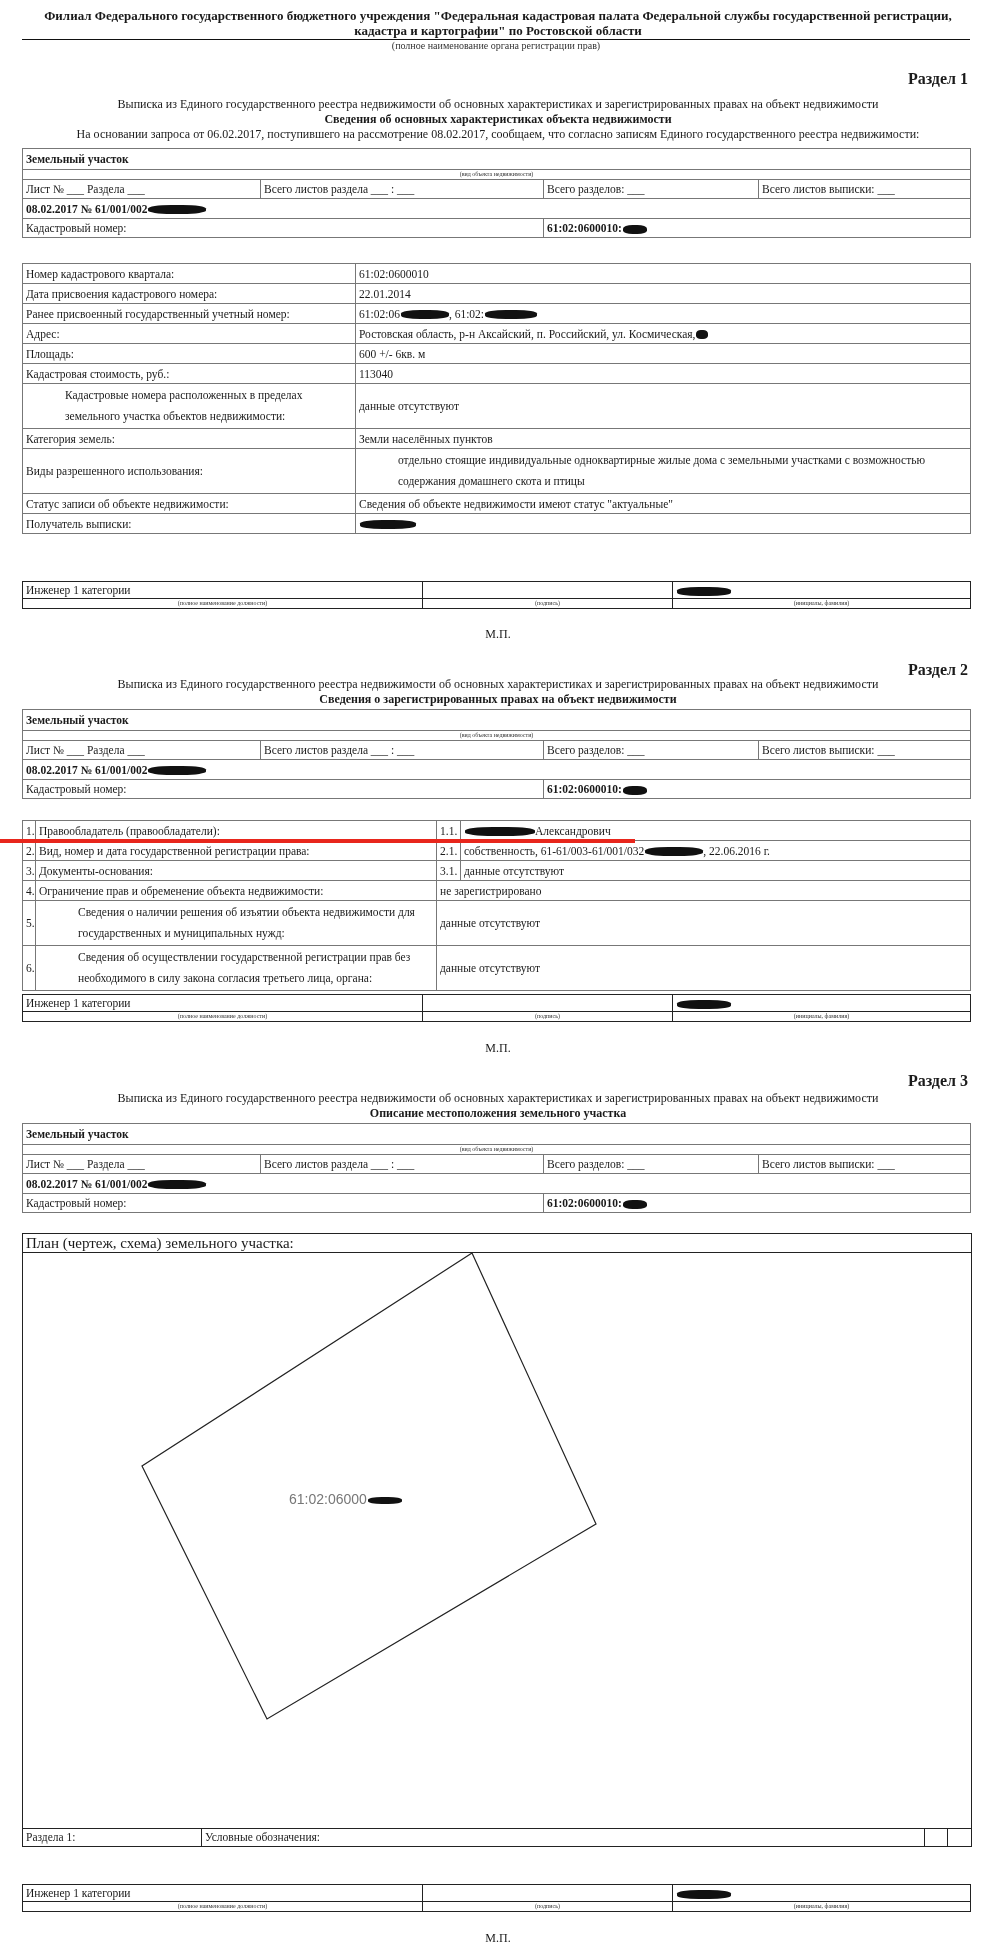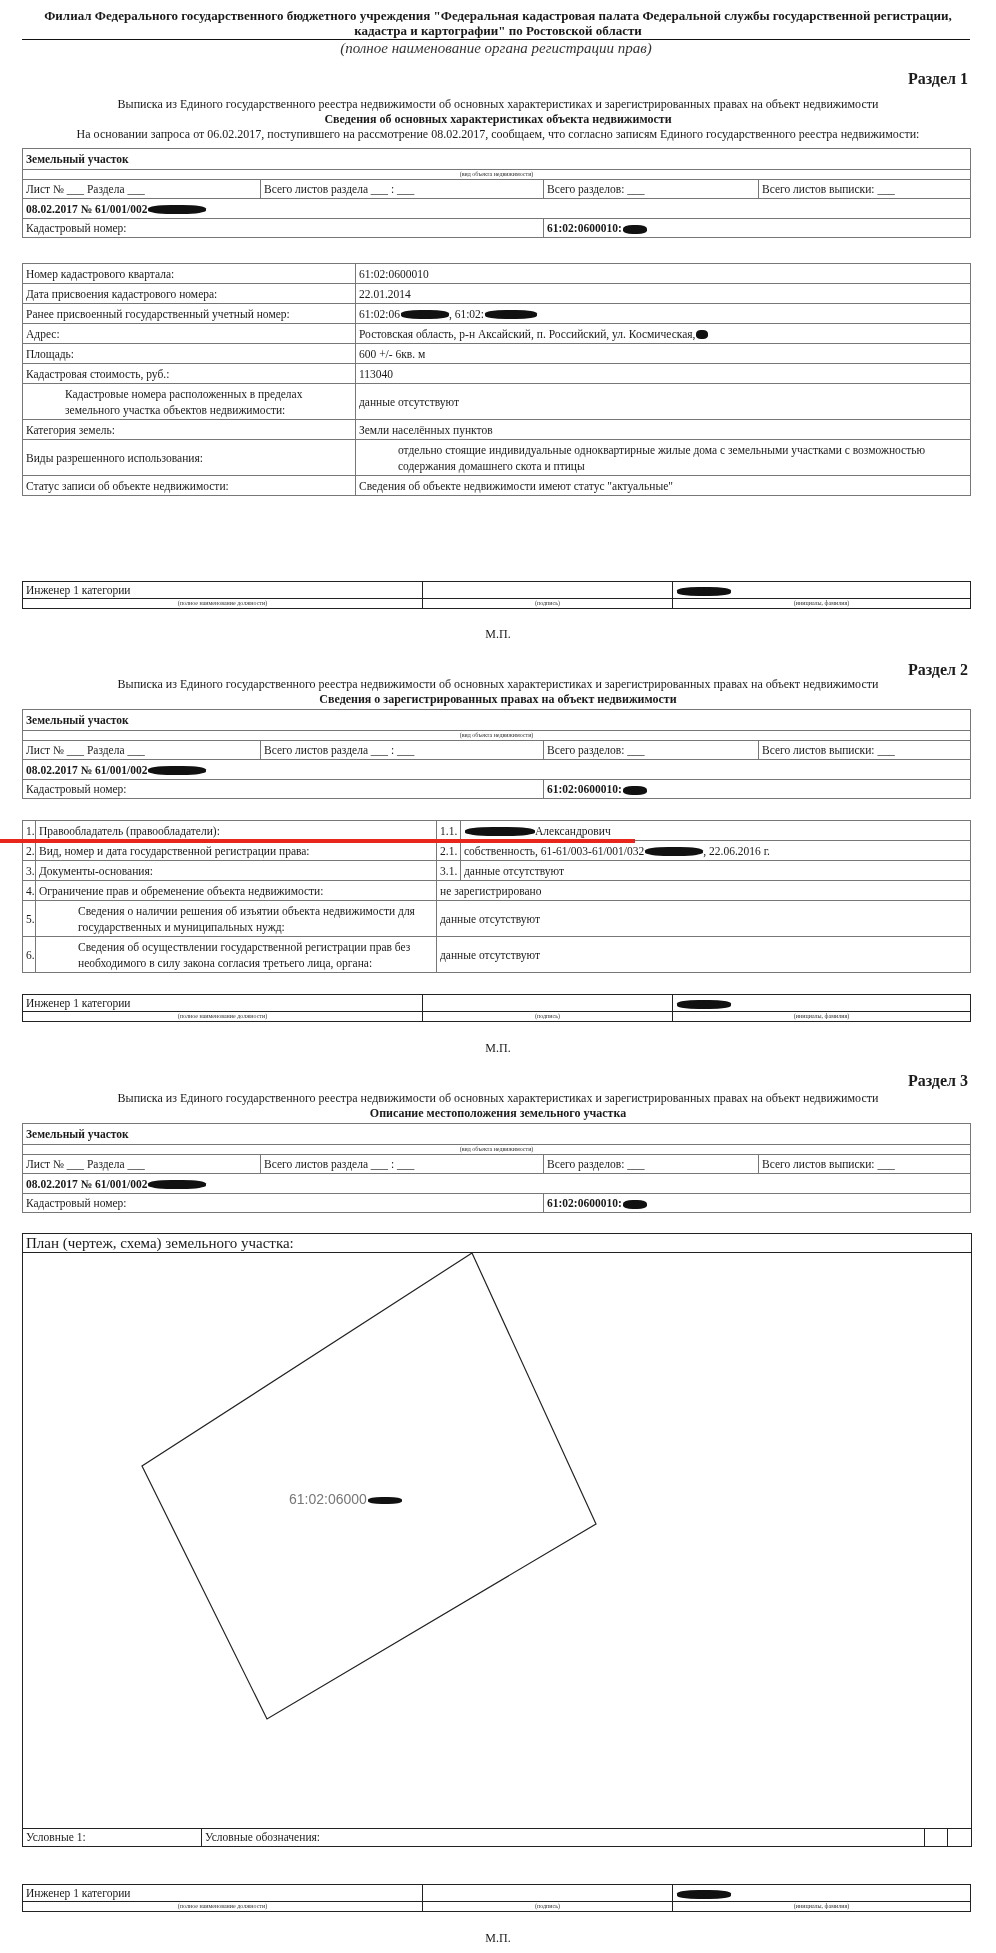--- a/index.html
+++ b/index.html
@@ -5,29 +5,29 @@
   html, body { margin: 0; padding: 0; background: #ffffff; }
   body {
     width: 996px; height: 1953px; position: relative; overflow: hidden;
     font-family: "Liberation Serif", "DejaVu Serif", serif;
     color: #1a1a1a; font-size: 12px;
   }
   .abs { position: absolute; }
   .bold { font-weight: bold; }
   .hdr-title { left: 20px; width: 956px; top: 8px; font-size: 13px; font-weight: bold; line-height: 15px; text-align: center; }
   .hdr-rule { left: 22px; width: 948px; top: 39px; border-top: 1.5px solid #111; }
-  .hdr-caption { left: 22px; width: 948px; top: 40px; font-size: 15px; text-align: center; color: #333; font-style: italic; }
+  .hdr-caption { left: 22px; width: 948px; top: 40px; font-size: 10px; text-align: center; color: #333; }
   .razdel { right: 28px; font-size: 16px; font-weight: bold; margin-left: 16px; }
   .vypiska { left: 20px; width: 956px; font-size: 12px; text-align: center; }
   .sub { left: 20px; width: 956px; font-size: 12px; font-weight: bold; text-align: center; }
   .osnov { left: 20px; width: 956px; font-size: 12px; text-align: center; }
   table { border-collapse: collapse; position: absolute; left: 22px; width: 948px; table-layout: fixed; }
   table.outer { border: 1.5px solid #222; }
   td { border: 1px solid #777; padding: 1px 3px; font-size: 11.5px; vertical-align: middle; overflow: hidden; white-space: nowrap; }
-  td.wrap { white-space: normal; line-height: 16px; padding-left: 42px; }
+  td.wrap { white-space: normal; line-height: 21px; padding-left: 42px; }
   td.small { font-size: 6px; text-align: center; color: #333; padding: 0 3px; height: 9px; line-height: 9px; }
   .redact { display: inline-block; background: #111; border-radius: 40%; height: 9px; vertical-align: middle; margin-left: 1px; }
   .sig td { border-color: #222; margin-left: 18px; }
   .mp { left: 0; width: 996px; text-align: center; font-size: 12px; }
   .red-line { left: 0; top: 839px; width: 635px; height: 4px; background: #e8261c; }
   .plan { position: absolute; left: 22px; width: 948px; border: 1.5px solid #222; }
   .plan-label { border-bottom: 1.5px solid #222; padding: 1px 3px; font-size: 15px; height: 16px; line-height: 16px; }
   .plan-area { position: relative; height: 575px; }
   .plan-foot { border-top: 1.5px solid #222; height: 17px; display: flex; font-size: 11.5px; line-height: 17px; }
   .plan-foot div { border-right: 1px solid #222; padding: 0 3px; }
@@ -114,20 +114,24 @@
         <td>Земли населённых пунктов</td>
       </tr>
   <tr style="height:36px">
         <td>Виды разрешенного использования:</td>
         <td class="wrap">отдельно стоящие индивидуальные одноквартирные жилые дома с земельными участками с возможностью содержания домашнего скота и птицы</td>
       </tr>
   <tr style="height:20px">
         <td>Статус записи об объекте недвижимости:</td>
         <td>Сведения об объекте недвижимости имеют статус "актуальные"</td>
       </tr>
+  <tr style="height:20px">
+        <td>Получатель выписки:</td>
+        <td><span class="redact" style="width:56px"></span></td>
+      </tr>
 </tbody>
   </table>
 
 <table class="outer sig" style="top:581px;">
   <colgroup>
       <col style="width:400px">
       <col style="width:250px">
       <col style="width:298px">
     </colgroup>
   <tbody>
@@ -281,21 +285,21 @@
 
 <div class="plan" style="top:1233px;">
   <div class="plan-label">План (чертеж, схема) земельного участка:</div>
   <div class="plan-area">
     <svg width="948" height="575" style="position:absolute;left:0;top:0;">
       <polygon points="449,0 573,271 244,466 119,213" fill="none" stroke="#222" stroke-width="1.2"></polygon>
     </svg>
     <div style="position:absolute;left:266px;top:238px;font-family:'Liberation Sans',sans-serif;font-size:14px;color:#777;"><span>61:02:06000</span><span class="redact" style="width:34px;height:7px;"></span></div>
   </div>
   <div class="plan-foot">
-    <div style="width:172px">Условные 1:</div>
+    <div style="width:172px">Раздела 1:</div>
     <div style="flex:1">Условные обозначения:</div>
     <div style="width:16px"></div>
     <div style="width:17px"></div>
   </div>
 </div>
 
 <table class="outer sig" style="top:1884px;">
   <colgroup>
       <col style="width:400px">
       <col style="width:250px">

